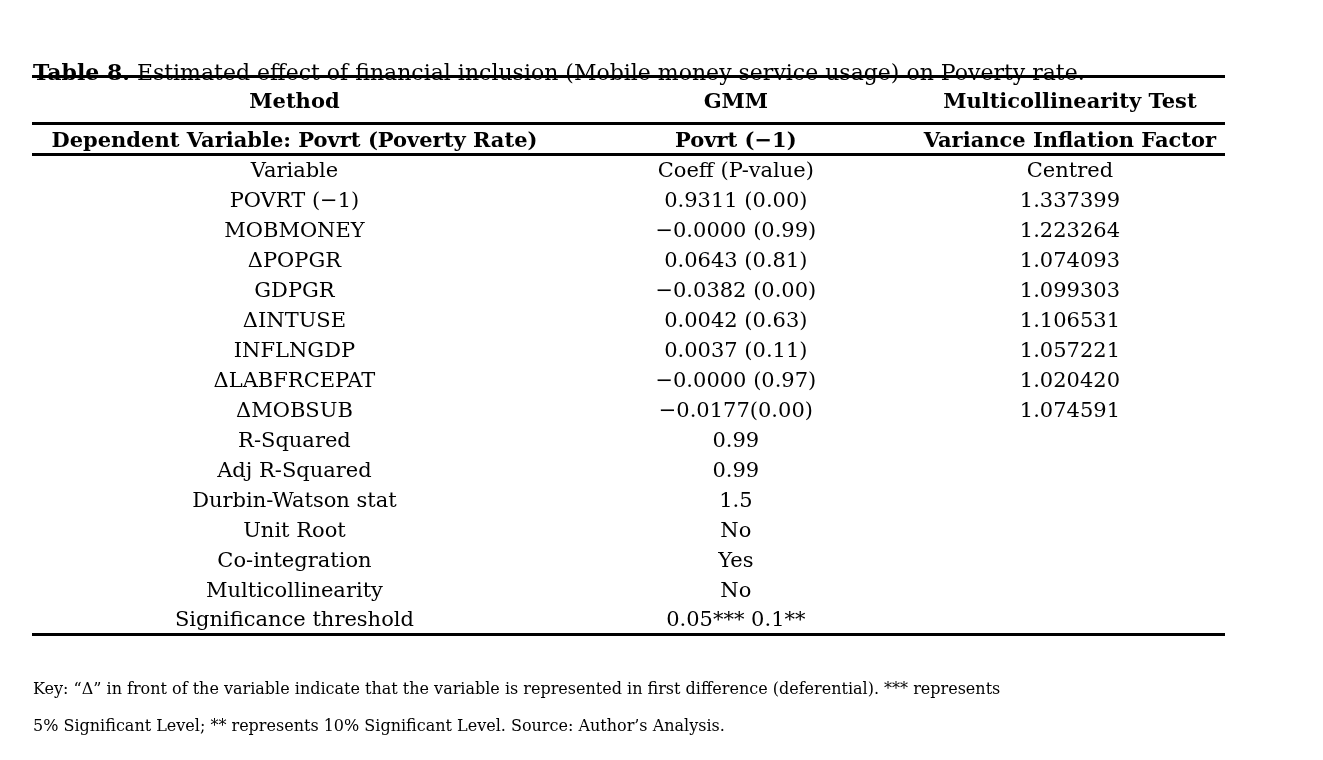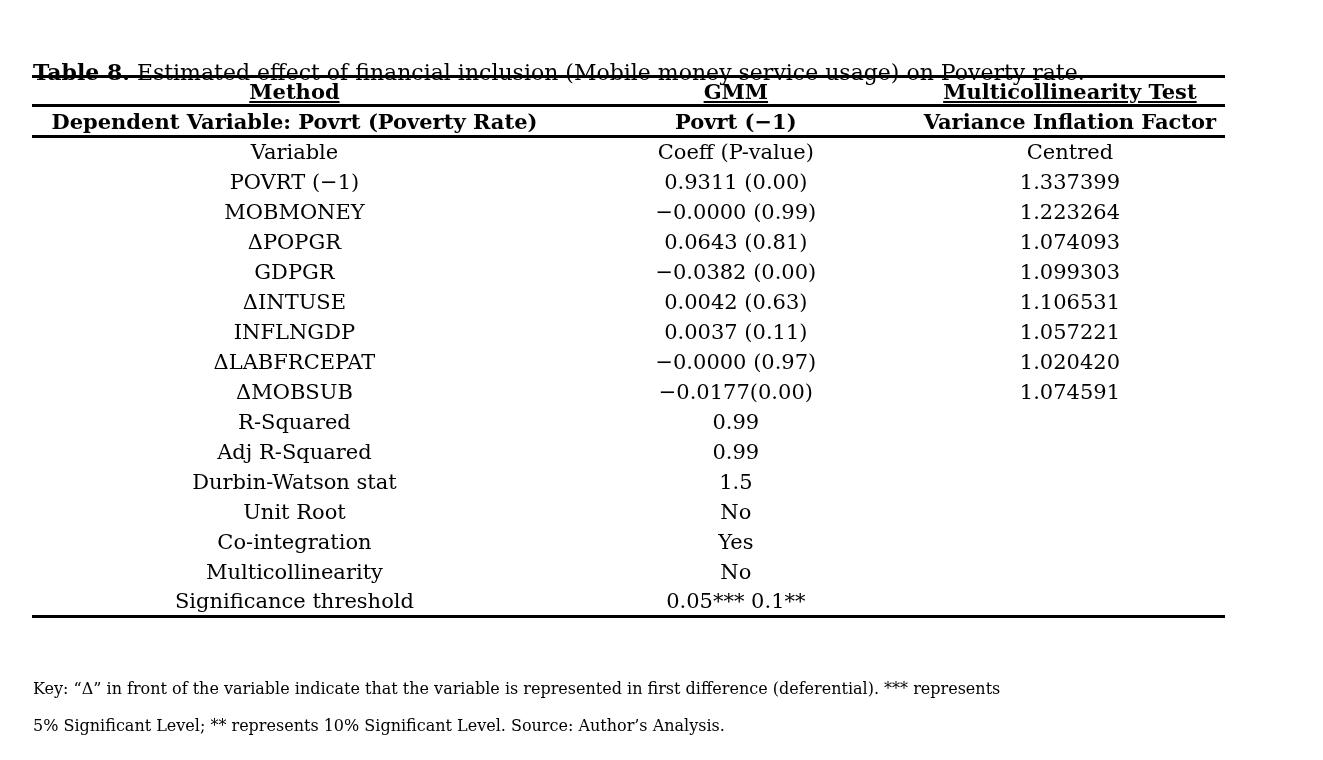--- a/index.html
+++ b/index.html
@@ -35,21 +35,21 @@
   }
   table.results col.c1 { width: 44%; }
   table.results col.c2 { width: 30%; }
   table.results col.c3 { width: 26%; }
   table.results th, table.results td {
     text-align: center;
     vertical-align: middle;
     font-size: 21px;
     padding: 0;
   }
-  tr.hdr1 th { font-weight: bold; height: 29px; border-bottom: 3px solid #000; text-decoration: underline; }
+  tr.hdr1 th { font-weight: bold; height: 47px; border-bottom: 3px solid #000; }
   tr.hdr2 th { font-weight: bold; height: 31px; border-bottom: 3px solid #000; }
   tr.data-row td { font-weight: normal; height: 30px; }
   .footnote {
     position: absolute;
     left: 33px;
     top: 670px;
     font-size: 16px;
     line-height: 37px;
     width: 1270px;
   }

